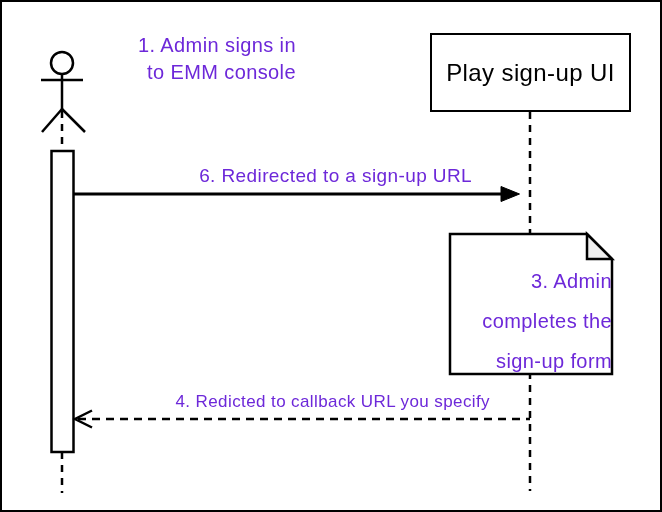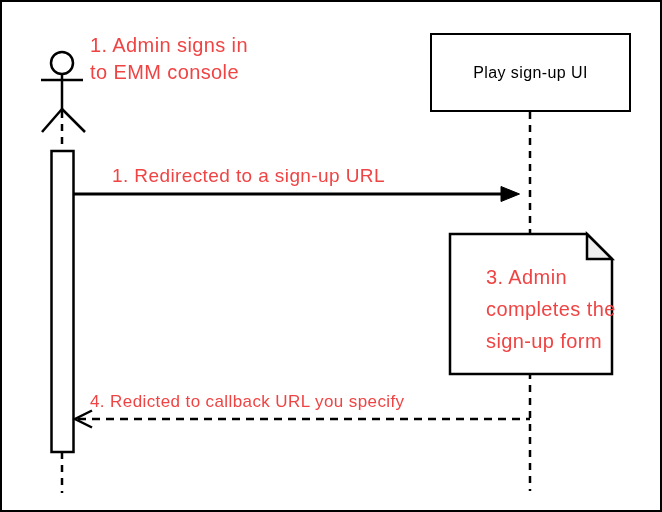--- a/index.html
+++ b/index.html
@@ -19,22 +19,22 @@
   }
   .shapes {
     position: absolute;
     left: 0;
     top: 0;
     width: 662px;
     height: 512px;
   }
   .label {
     position: absolute;
-    color: #ef4444;
-    text-align: left;
+    color: #6d28d9;
+    text-align: right;
     white-space: pre-line;
     letter-spacing: 0.4px;
   }
   .annotation-label {
     left: 88px;
     top: 30px;
     width: 206px;
     font-size: 20px;
     line-height: 27px;
   }
@@ -43,38 +43,37 @@
     left: 428px;
     top: 31px;
     width: 201px;
     height: 79px;
     box-sizing: border-box;
     border: 2.5px solid #000000;
     background: #ffffff;
     display: flex;
     align-items: center;
     justify-content: center;
-    font-size: 16px;
+    font-size: 24px;
     color: #000000;
     letter-spacing: 0.4px;
   }
   .message2-label {
     left: 110px;
     top: 162px;
     width: 360px;
     font-size: 19px;
     line-height: 24px;
   }
   .note-label {
     left: 448px;
     top: 259px;
     width: 162px;
     font-size: 20px;
-    line-height: 32px;
-    margin-left: 36px;
+    line-height: 40px;
   }
   .message4-label {
     left: 88px;
     top: 388px;
     width: 400px;
     font-size: 17px;
     line-height: 24px;
   }
 </style>
 </head>
@@ -111,21 +110,21 @@
     </g>
   </svg>
 
   <div class="label annotation-label">1. Admin signs in
 to EMM console</div>
 
   <div class="participant-box">
     <span>Play sign-up UI</span>
   </div>
 
-  <div class="label message2-label">1. Redirected to a sign-up URL</div>
+  <div class="label message2-label">6. Redirected to a sign-up URL</div>
 
   <div class="label note-label">3. Admin
 completes the
 sign-up form</div>
 
   <div class="label message4-label">4. Redicted to callback URL you specify</div>
 
 </div>
 
 </body></html>

